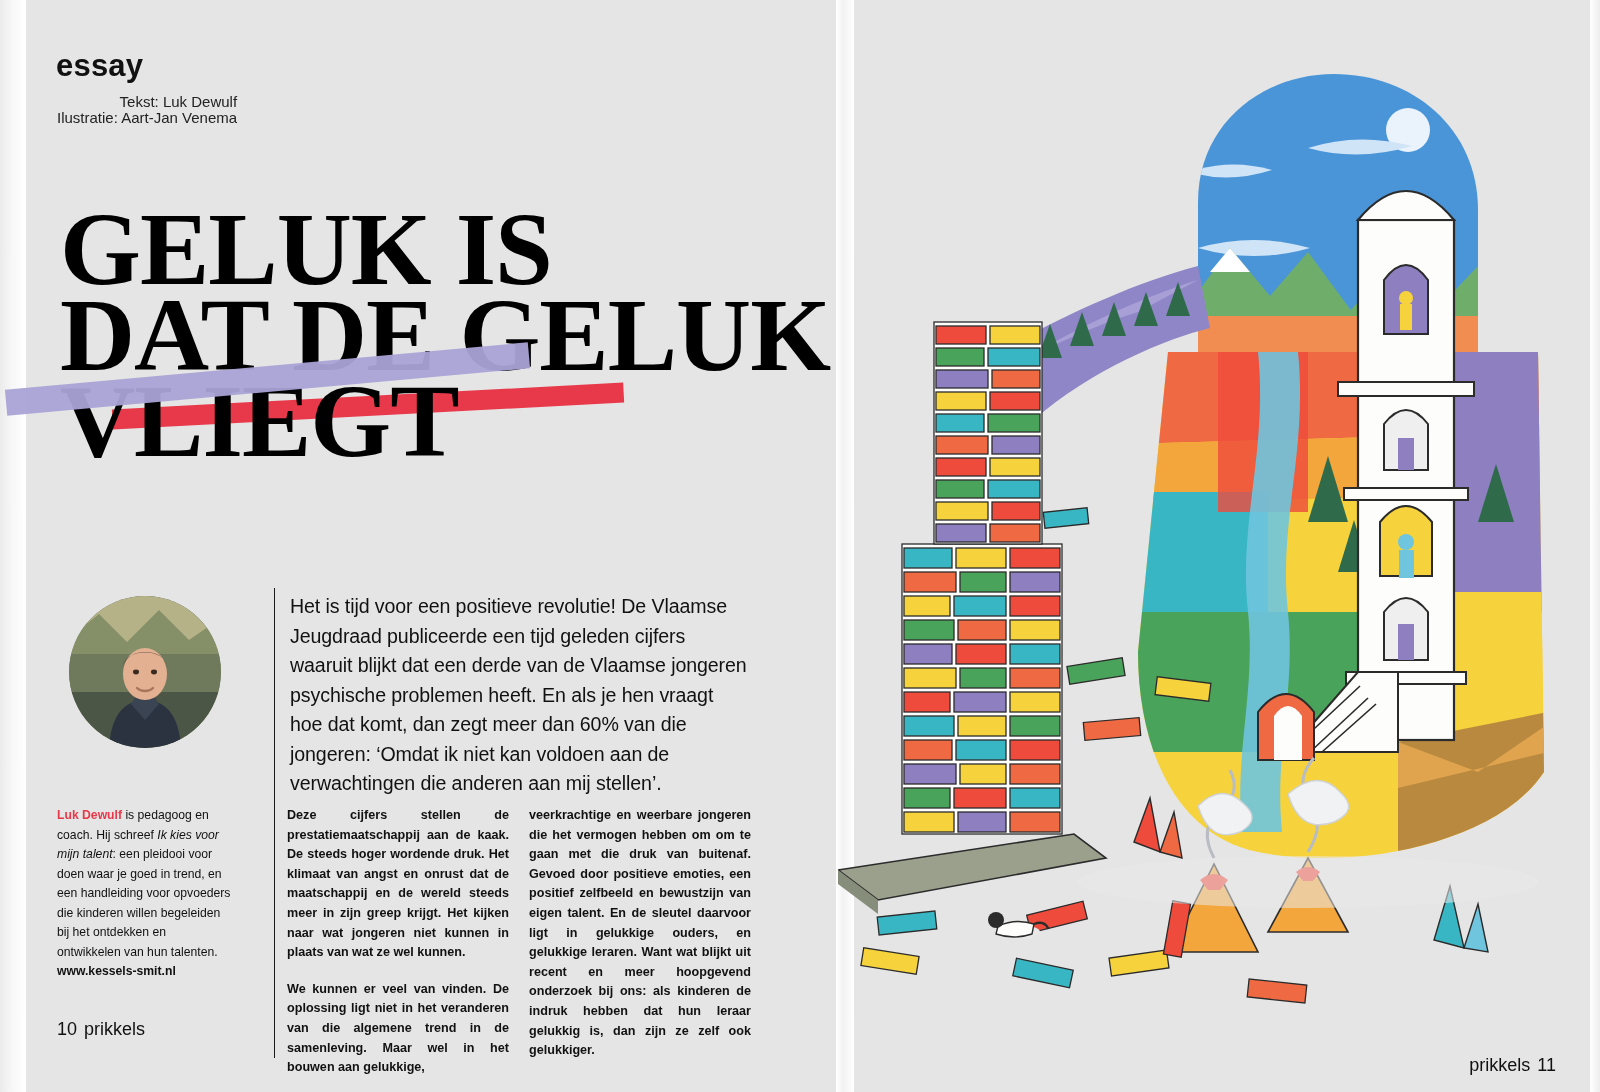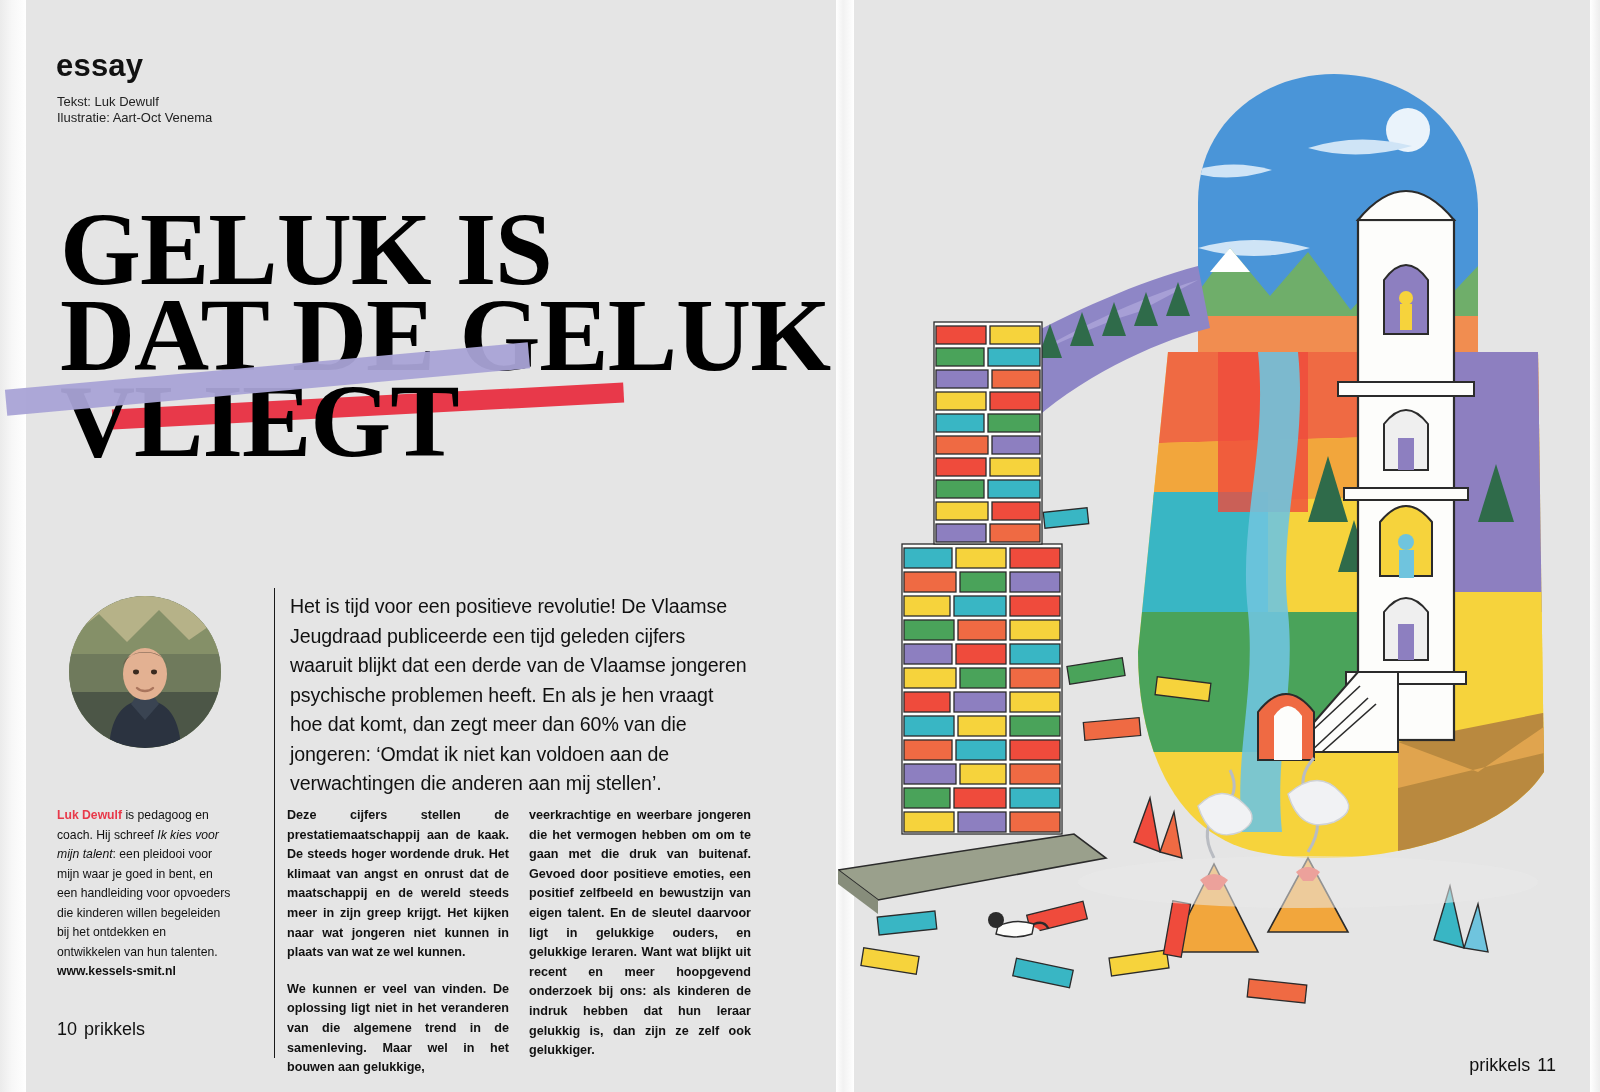--- a/index.html
+++ b/index.html
@@ -52,23 +52,24 @@
     top: 48px;
     font-size: 31px;
     font-weight: 600;
     letter-spacing: 0.2px;
     color: #111;
   }
   .credits {
     position: absolute;
     left: 57px;
     top: 94px;
-    font-size: 13px;
+    font-size: 15px;
     line-height: 16px;
     color: #222;
+    text-align: right;
   }
   .credits div { white-space: nowrap; }
 
   .headline-wrap {
     position: absolute;
     left: 60px;
     top: 206px;
     width: 760px;
     height: 290px;
   }
@@ -195,21 +196,21 @@
 <div class="spread">
 
   <div class="page-edge-left"></div>
   <div class="gutter"></div>
   <div class="page-edge-right"></div>
 
   <div class="kicker">essay</div>
 
   <div class="credits">
     <div>Tekst: Luk Dewulf</div>
-    <div>Ilustratie: Aart-Oct Venema</div>
+    <div>Ilustratie: Aart-Jan Venema</div>
   </div>
 
   <div class="headline-wrap">
     <div class="stripe-red"></div>
     <div class="headline">
       <span class="l1">GELUK IS</span>
       <span class="l2">DAT DE GELUK</span>
       <span class="l3">VLIEGT</span>
     </div>
     <div class="stripe-purple"></div>
@@ -236,21 +237,21 @@
         <ellipse cx="76" cy="78" rx="22" ry="26" fill="#e3b192"></ellipse>
         <path d="M54 70 C56 52 96 52 98 70 C96 60 86 56 76 56 C66 56 58 60 54 70 Z" fill="#6a5647"></path>
         <ellipse cx="67" cy="76" rx="3" ry="2.4" fill="#3a2a20"></ellipse>
         <ellipse cx="85" cy="76" rx="3" ry="2.4" fill="#3a2a20"></ellipse>
         <path d="M68 92 C72 96 80 96 84 92" stroke="#a9745c" stroke-width="2.4" fill="none" stroke-linecap="round"></path>
       </g>
     </svg>
   </div>
 
   <div class="bio">
-    <span class="name">Luk Dewulf</span><span> is pedagoog en coach. Hij schreef </span><span class="italic">Ik kies voor mijn talent</span><span>: een pleidooi voor mijn waar je goed in bent, en een handleiding voor opvoeders die kinderen willen begeleiden bij het ontdekken en ontwikkelen van hun talenten. </span><span class="url">www.kessels-smit.nl</span>
+    <span class="name">Luk Dewulf</span><span> is pedagoog en coach. Hij schreef </span><span class="italic">Ik kies voor mijn talent</span><span>: een pleidooi voor doen waar je goed in trend, en een handleiding voor opvoeders die kinderen willen begeleiden bij het ontdekken en ontwikkelen van hun talenten. </span><span class="url">www.kessels-smit.nl</span>
   </div>
 
   <div class="lede">Het is tijd voor een positieve revolutie! De Vlaamse Jeugdraad publiceerde een tijd geleden cijfers waaruit blijkt dat een derde van de Vlaamse jongeren psychische problemen heeft. En als je hen vraagt hoe dat komt, dan zegt meer dan 60% van die jongeren: ‘Omdat ik niet kan voldoen aan de verwachtingen die anderen aan mij stellen’.</div>
 
   <div class="body-col col-1">
     <p>Deze cijfers stellen de prestatiemaatschappij aan de kaak. De steeds hoger wordende druk. Het klimaat van angst en onrust dat de maatschappij en de wereld steeds meer in zijn greep krijgt. Het kijken naar wat jongeren niet kunnen in plaats van wat ze wel kunnen.</p>
     <p>We kunnen er veel van vinden. De oplossing ligt niet in het veranderen van die algemene trend in de samenleving. Maar wel in het bouwen aan gelukkige,</p>
   </div>
 
   <div class="body-col col-2">

